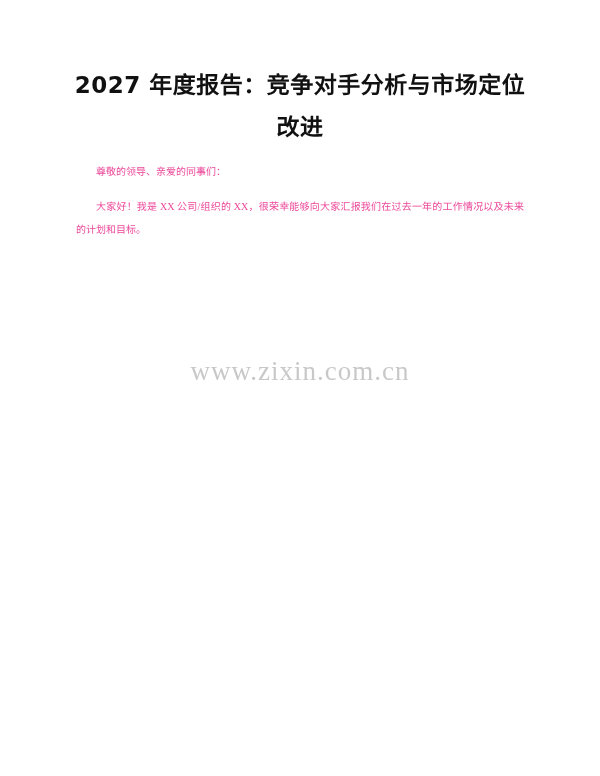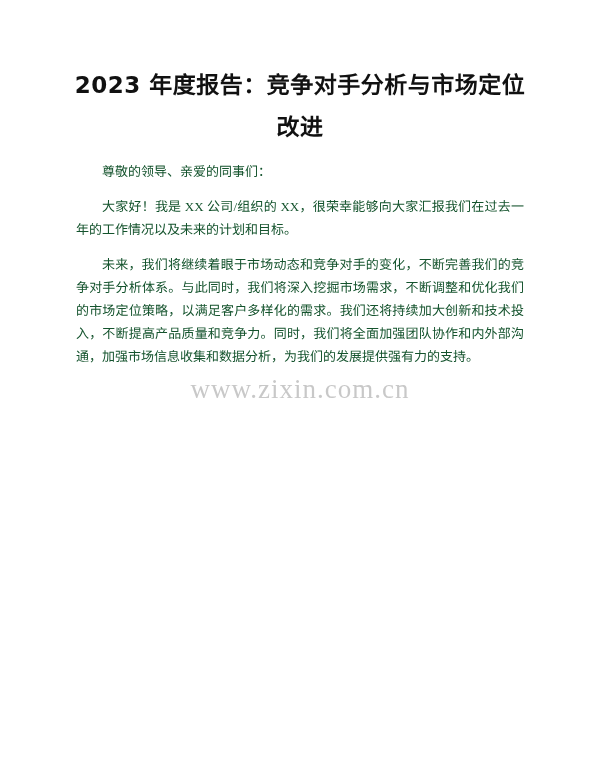--- a/index.html
+++ b/index.html
@@ -24,51 +24,50 @@
     font-size: 23px;
     line-height: 42px;
     text-align: center;
     color: #111111;
     letter-spacing: 0.5px;
   }
   .doc-body {
     position: relative;
     z-index: 2;
     margin: 12px 76px 0 76px;
-    font-size: 13px;
+    font-size: 10px;
     line-height: 23px;
     text-align: justify;
-    color: #14532d;
+    color: #ec4899;
   }
   .doc-body p {
     margin: 0 0 12px 0;
     text-indent: 2em;
   }
   .watermark {
     position: absolute;
     z-index: 1;
-    top: 374px;
+    top: 356px;
     left: 50%;
     transform: translateX(-50%);
     font-family: "Liberation Serif", "DejaVu Serif", serif;
     font-size: 27px;
     letter-spacing: 1px;
     color: rgba(155, 155, 155, 0.55);
     white-space: nowrap;
     pointer-events: none;
   }
 </style>
 </head>
 <body>
 
 <div class="page">
 
   <div class="watermark">www.zixin.com.cn</div>
 
-  <h1 class="doc-title">2023 年度报告：竞争对手分析与市场定位改进</h1>
+  <h1 class="doc-title">2027 年度报告：竞争对手分析与市场定位改进</h1>
 
   <div class="doc-body">
     <p>尊敬的领导、亲爱的同事们：</p>
     <p>大家好！我是 XX 公司/组织的 XX，很荣幸能够向大家汇报我们在过去一年的工作情况以及未来的计划和目标。</p>
-    <p>未来，我们将继续着眼于市场动态和竞争对手的变化，不断完善我们的竞争对手分析体系。与此同时，我们将深入挖掘市场需求，不断调整和优化我们的市场定位策略，以满足客户多样化的需求。我们还将持续加大创新和技术投入，不断提高产品质量和竞争力。同时，我们将全面加强团队协作和内外部沟通，加强市场信息收集和数据分析，为我们的发展提供强有力的支持。</p>
   </div>
 
 </div>
 
 </body></html>

